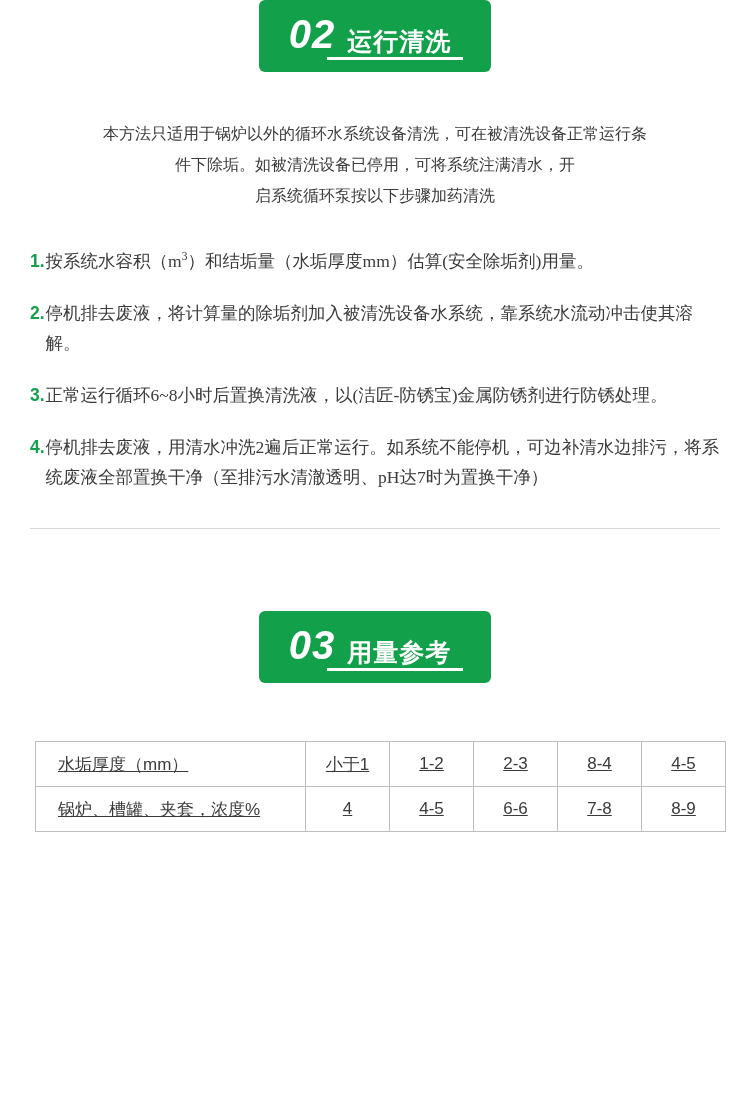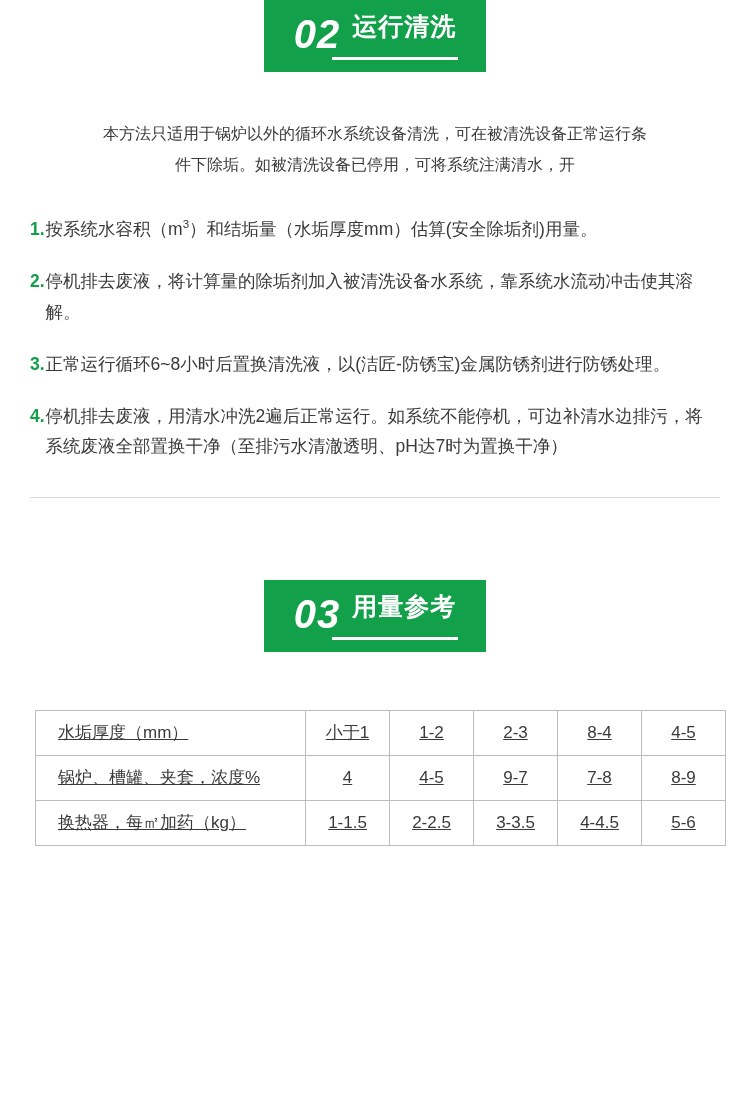--- a/index.html
+++ b/index.html
@@ -23,24 +23,24 @@
   }
 
   
   .badge-wrap {
     display: flex;
     justify-content: center;
   }
   .badge {
     position: relative;
     background: #12a04a;
-    border-radius: 0;
-    padding: 14px 30px 18px 30px;
+    border-radius: 6px;
+    padding: 14px 40px 18px 30px;
     display: flex;
-    align-items: flex-start;
+    align-items: flex-end;
     box-sizing: border-box;
   }
   .badge-num {
     font-size: 40px;
     font-weight: bold;
     font-style: italic;
     color: #ffffff;
     letter-spacing: 1px;
     line-height: 1;
     margin-right: 12px;
@@ -87,20 +87,21 @@
   .step-num {
     color: #12a04a;
     font-weight: bold;
     flex: 0 0 auto;
     margin-right: 1px;
     font-size: 17.5px;
     line-height: 1.72;
   }
   .step-text {
     flex: 1 1 auto;
+    font-family: Liberation Serif, serif;
   }
   sup { font-size: 0.66em; vertical-align: super; }
 
   .divider {
     margin: 36px 30px 0 30px;
     height: 1px;
     background: #d8d8d8;
   }
 
   .badge-wrap.second {
@@ -142,20 +143,21 @@
     <div class="badge">
       <span class="badge-num">02</span>
       <span class="badge-title">运行清洗</span>
       <span class="badge-underline"></span>
     </div>
   </div>
 
   <div class="intro">
     <div class="l1">本方法只适用于锅炉以外的循环水系统设备清洗，可在被清洗设备正常运行条</div>
     <div class="l2">件下除垢。如被清洗设备已停用，可将系统注满清水，开</div>
+    <div class="l3">启系统循环泵按以下步骤加药清洗</div>
   </div>
 
   <div class="steps">
     <div class="step">
       <span class="step-num">1.</span>
       <span class="step-text">按系统水容积（m<sup>3</sup>）和结垢量（水垢厚度mm）估算(安全除垢剂)用量。</span>
     </div>
     <div class="step">
       <span class="step-num">2.</span>
       <span class="step-text">停机排去废液，将计算量的除垢剂加入被清洗设备水系统，靠系统水流动冲击使其溶解。</span>
@@ -196,29 +198,21 @@
           <td>小于1</td>
           <td>1-2</td>
           <td>2-3</td>
           <td>8-4</td>
           <td>4-5</td>
         </tr>
         <tr>
           <td class="rowhead">锅炉、槽罐、夹套，浓度%</td>
           <td>4</td>
           <td>4-5</td>
-          <td>9-7</td>
+          <td>6-6</td>
           <td>7-8</td>
           <td>8-9</td>
         </tr>
-        <tr>
-          <td class="rowhead">换热器，每㎡加药（kg）</td>
-          <td>1-1.5</td>
-          <td>2-2.5</td>
-          <td>3-3.5</td>
-          <td>4-4.5</td>
-          <td>5-6</td>
-        </tr>
       </tbody>
     </table>
   </div>
 
 </div>
 
 </body></html>

